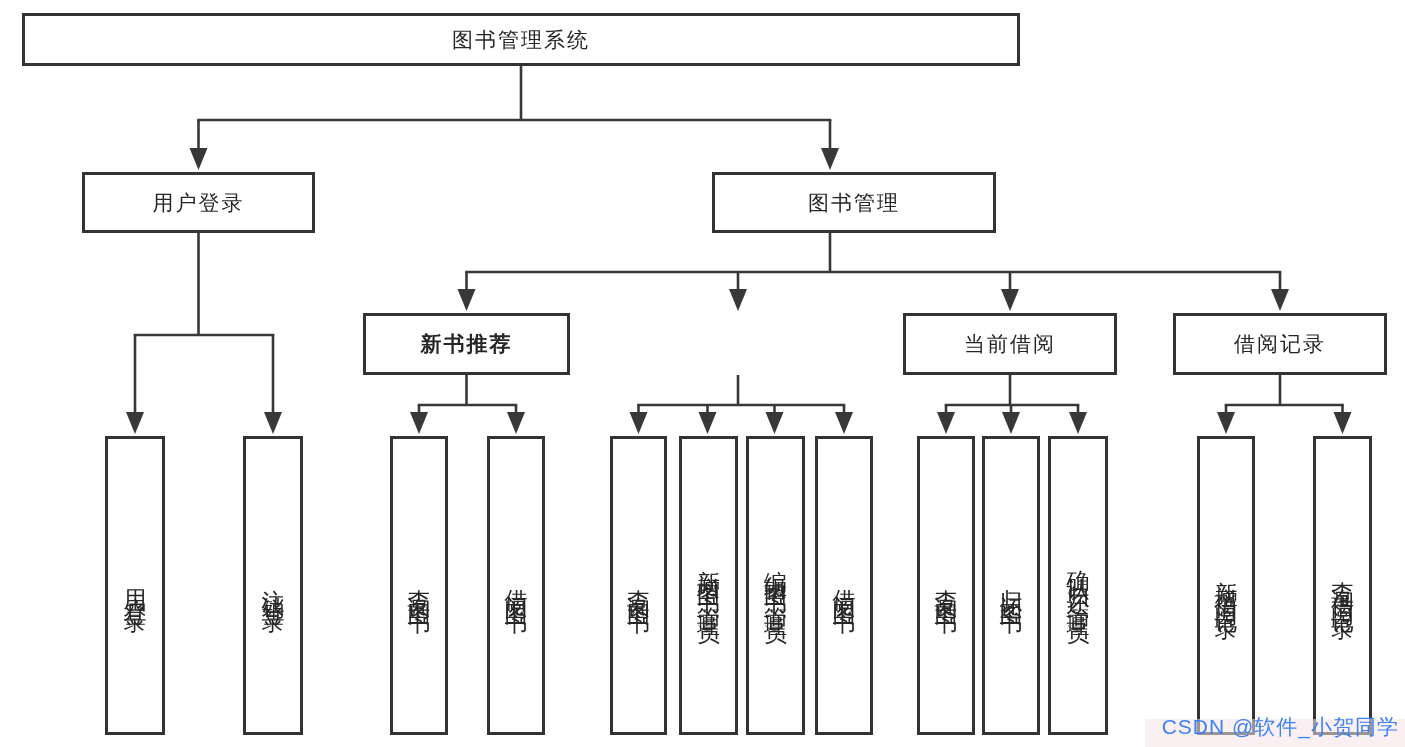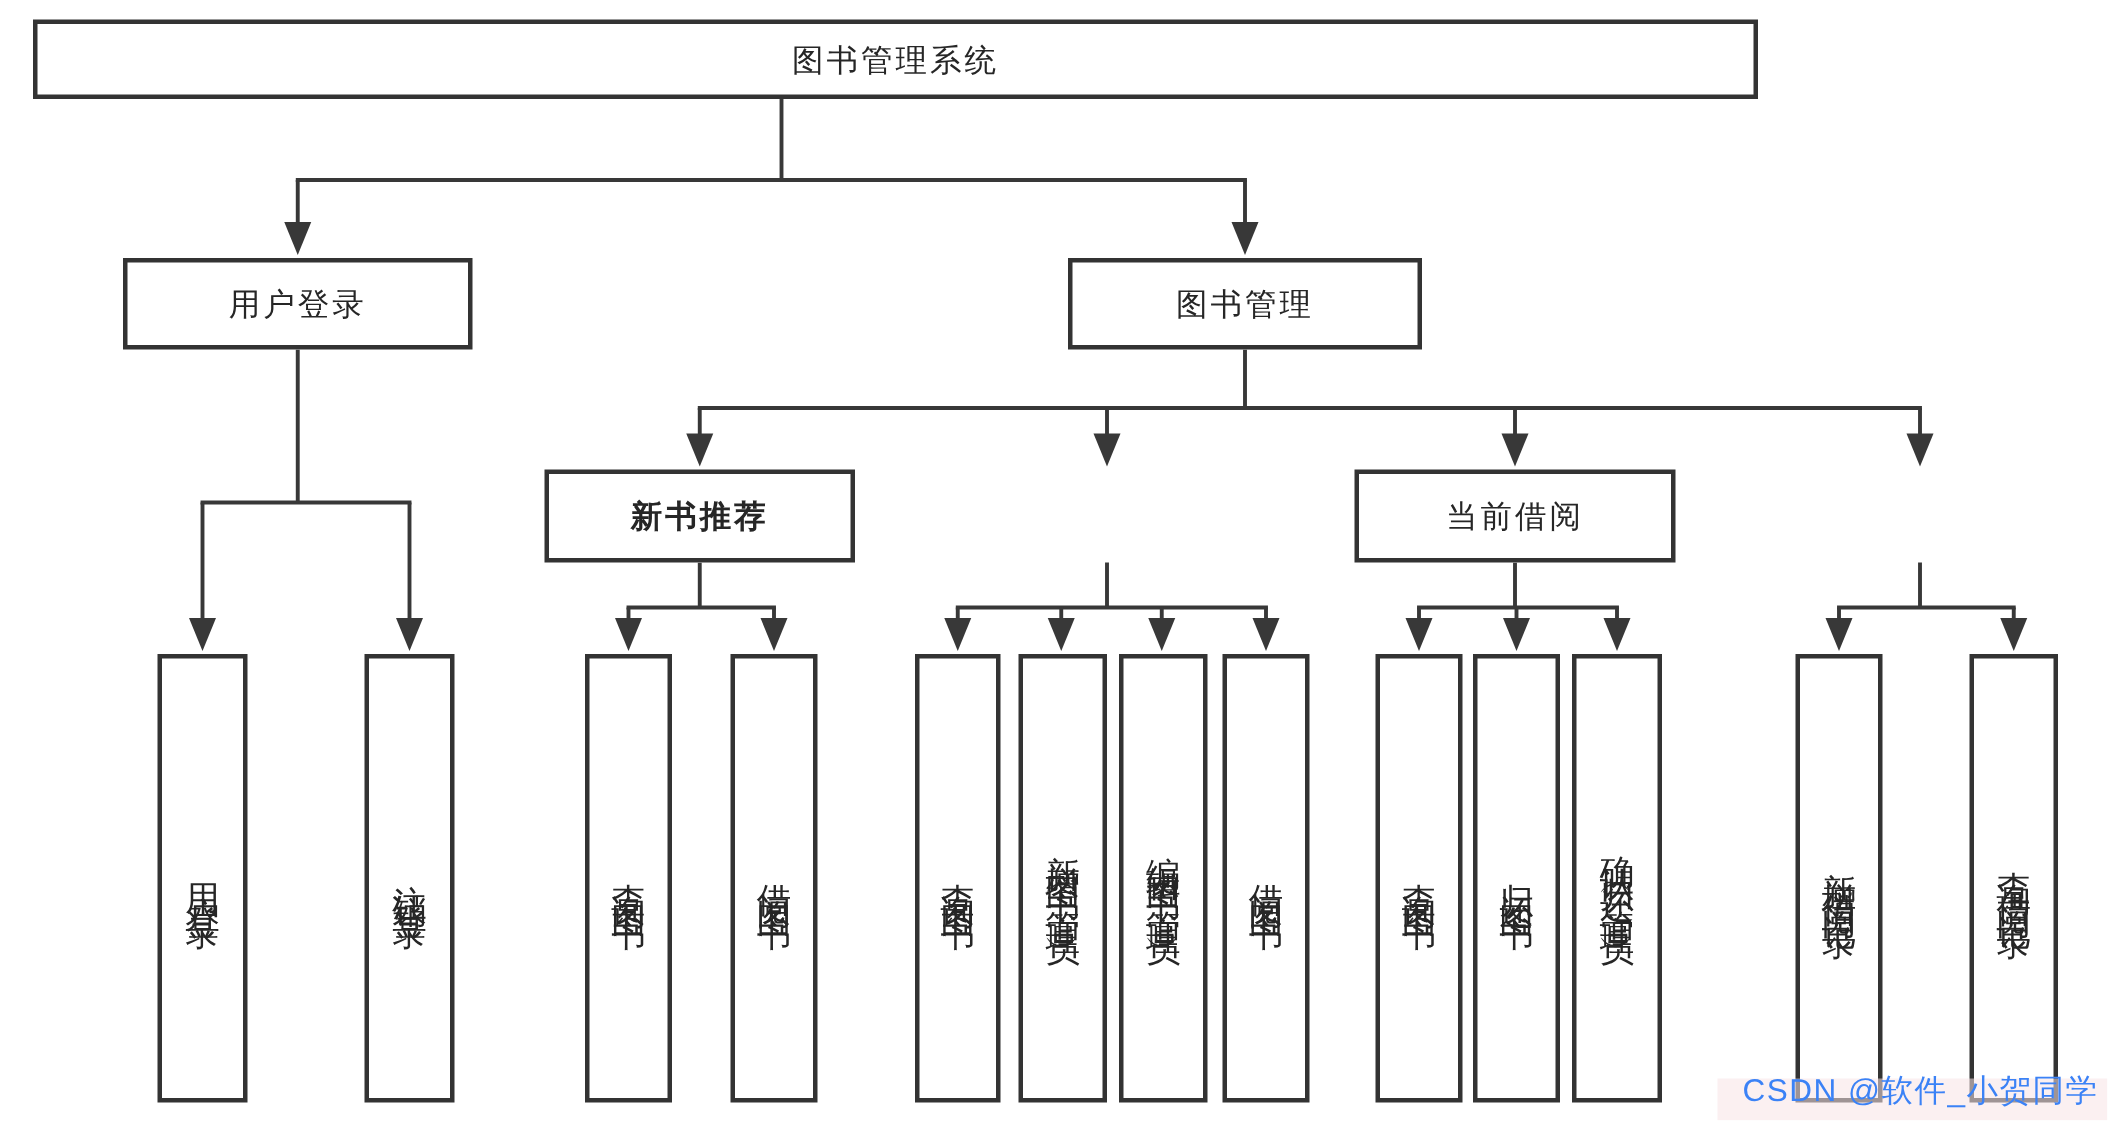--- a/index.html
+++ b/index.html
@@ -111,36 +111,39 @@
       <line x1="1011" y1="405" x2="1011" y2="418" stroke="#383838" stroke-width="2.6"></line>
       <polygon points="1002,412 1020,412 1011,434" fill="#383838"></polygon>
       <line x1="1078" y1="405" x2="1078" y2="418" stroke="#383838" stroke-width="2.6"></line>
       <polygon points="1069,412 1087,412 1078,434" fill="#383838"></polygon>
       <line x1="1226" y1="405" x2="1226" y2="418" stroke="#383838" stroke-width="2.6"></line>
       <polygon points="1217,412 1235,412 1226,434" fill="#383838"></polygon>
       <line x1="1342.5" y1="405" x2="1342.5" y2="418" stroke="#383838" stroke-width="2.6"></line>
       <polygon points="1333.5,412 1351.5,412 1342.5,434" fill="#383838"></polygon>
     </svg>
 
-  <div class="node hbox" style="left:22px; top:13px; width:1150px; height:53px;">
+  <div class="node hbox" style="left:22px; top:13px; width:998px; height:53px;">
     <span>图书管理系统</span>
   </div>
 
   <div class="node hbox" style="left:82px; top:172px; width:233px; height:61px;">
     <span>用户登录</span>
   </div>
-  <div class="node hbox" style="left:712px; top:172px; width:236px; height:61px;">
+  <div class="node hbox" style="left:712px; top:172px; width:284px; height:61px;">
     <span>图书管理</span>
   </div>
 
   <div class="node hbox" style="left:363px; top:313px; width:207px; height:62px;font-weight:bold;">
     <span>新书推荐</span>
   </div>
   <div class="node hbox" style="left:903px; top:313px; width:214px; height:62px;">
     <span>当前借阅</span>
+  </div>
+  <div class="node hbox" style="left:1173px; top:313px; width:214px; height:62px;">
+    <span>借阅记录</span>
   </div>
 
   <div class="node vbox" style="left:105px; top:436px; width:60px; height:299px;">
     <span>用户登录</span>
   </div>
   <div class="node vbox" style="left:243px; top:436px; width:60px; height:299px;">
     <span>注销登录</span>
   </div>
 
   <div class="node vbox" style="left:390px; top:436px; width:58px; height:299px;">

